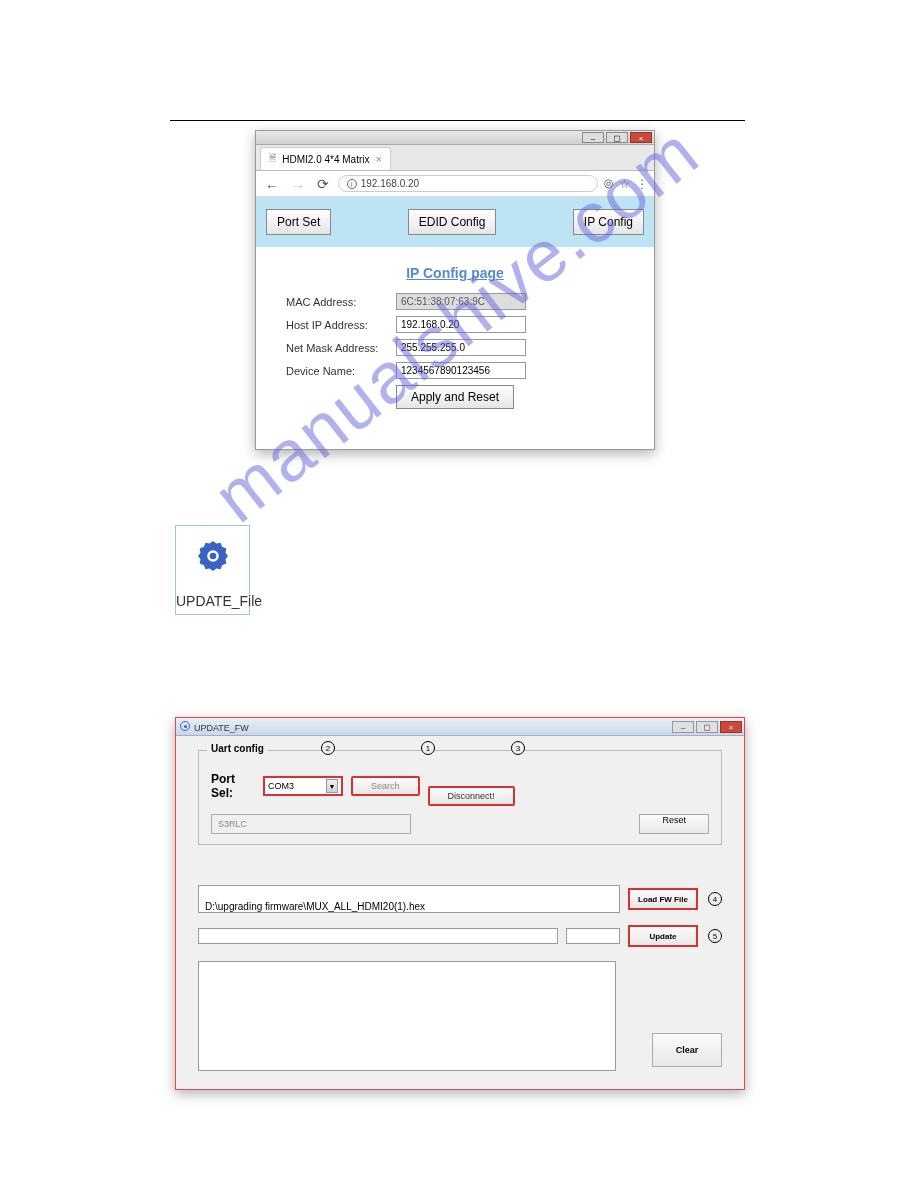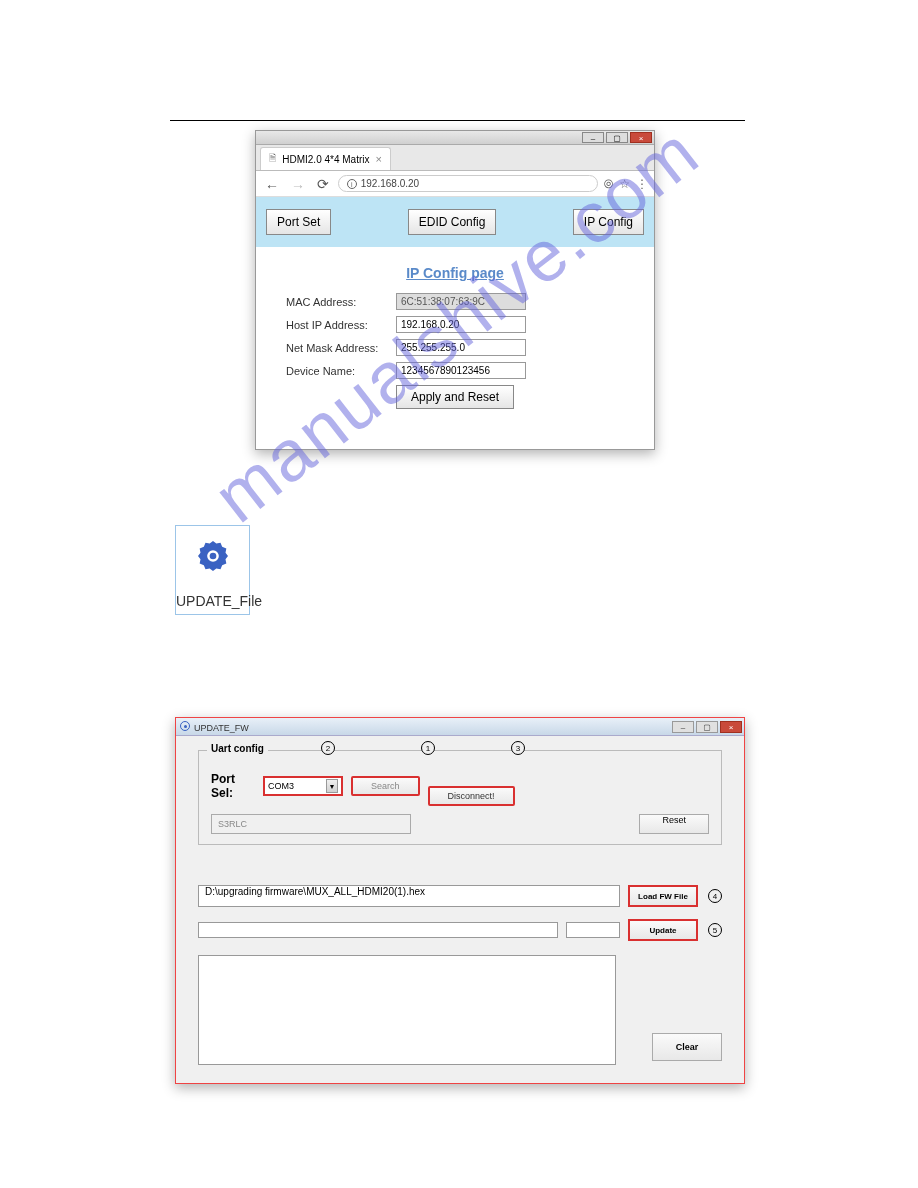--- a/index.html
+++ b/index.html
@@ -58,28 +58,28 @@
   .uartrow1 .lbl { font-size: 12px; font-weight: bold; width: 44px; }
   .combo { border: 2px solid #d93030; width: 80px; height: 20px; display: flex; align-items: center; justify-content: space-between; padding: 0 3px; font-size: 9px; background: #fff; }
   .combo .arrow { width: 12px; height: 14px; background: linear-gradient(#f0f0f0,#d0d0d0); border: 1px solid #999; font-size: 7px; text-align: center; line-height: 14px; }
   .btn-red { border: 2px solid #d93030; background: linear-gradient(#fafafa,#e8e8e8); height: 20px; padding: 0 18px; font-size: 9px; color: #888; border-radius: 2px; display:flex;align-items:center;justify-content:center;}
   .btn-red.active { color: #333; margin-top: 21px; }
   .uartrow2 { display: flex; align-items: center; }
   .statusbox { border: 1px solid #aaa; height: 20px; flex: 1; padding: 0 6px; font-size: 9px; display: flex; align-items: center; color: #888; max-width: 200px; }
   .resetbtn { margin-left: auto; background: linear-gradient(#fafafa,#e8e8e8); border: 1px solid #aaa; height: 20px; padding: 0 22px; font-size: 9px; }
   .circled { position: absolute; width: 14px; height: 14px; border: 1px solid #000; border-radius: 50%; font-size: 8px; text-align: center; line-height: 14px; background: #f0f0f0; }
   .filerow { display: flex; align-items: center; gap: 8px; margin-top: 40px; position: relative; }
-  .fileinput { flex: 1; border: 1px solid #999; height: 22px; padding: 0 6px; font-size: 10px; display: flex; align-items: flex-start; background: #fff; }
+  .fileinput { flex: 1; border: 1px solid #999; height: 28px; padding: 0 6px; font-size: 10px; display: flex; align-items: flex-end; background: #fff; }
   .sidebtn { width: 70px; height: 22px; background: linear-gradient(#fafafa,#e8e8e8); font-size: 8px; font-weight: bold; display: flex; align-items: center; justify-content: center; }
   .sidebtn.redborder { border: 2px solid #d93030; border-radius: 0; }
   .updaterow { display: flex; align-items: center; gap: 8px; margin-top: 12px; position: relative; }
   .progressbar { flex: 1; height: 16px; border: 1px solid #999; background: #fff; position: relative; }
   .pctbox { width: 54px; height: 16px; border: 1px solid #999; background: #fff; }
   .logbox { margin-top: 14px; width: 418px; height: 110px; border: 1px solid #999; background: #fff; }
-  .clearbtn { position: absolute; right: 22px; bottom: 22px; width: 70px; height: 28px; border: 1px solid #aaa; background: linear-gradient(#fafafa,#e8e8e8); font-size: 9px; font-weight: bold; display: flex; align-items: center; justify-content: center; }
+  .clearbtn { position: absolute; right: 22px; bottom: 22px; width: 70px; height: 34px; border: 1px solid #aaa; background: linear-gradient(#fafafa,#e8e8e8); font-size: 9px; font-weight: bold; display: flex; align-items: center; justify-content: center; }
 </style>
 </head>
 <body>
 
 <div class="page">
   <div class="hr-top"></div>
   <div class="watermark">manualshive.com</div>
 
   <div class="browser">
     <div class="titlebar">

